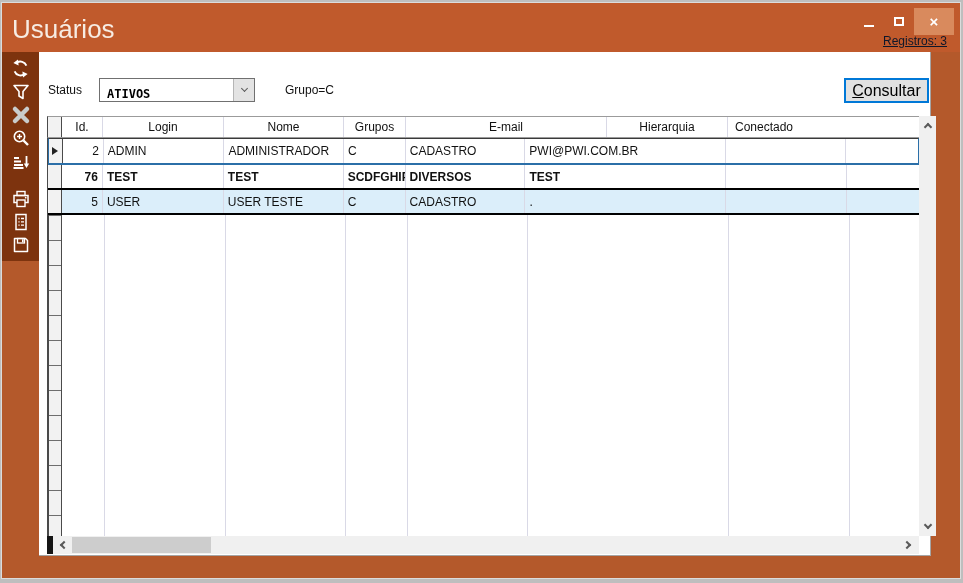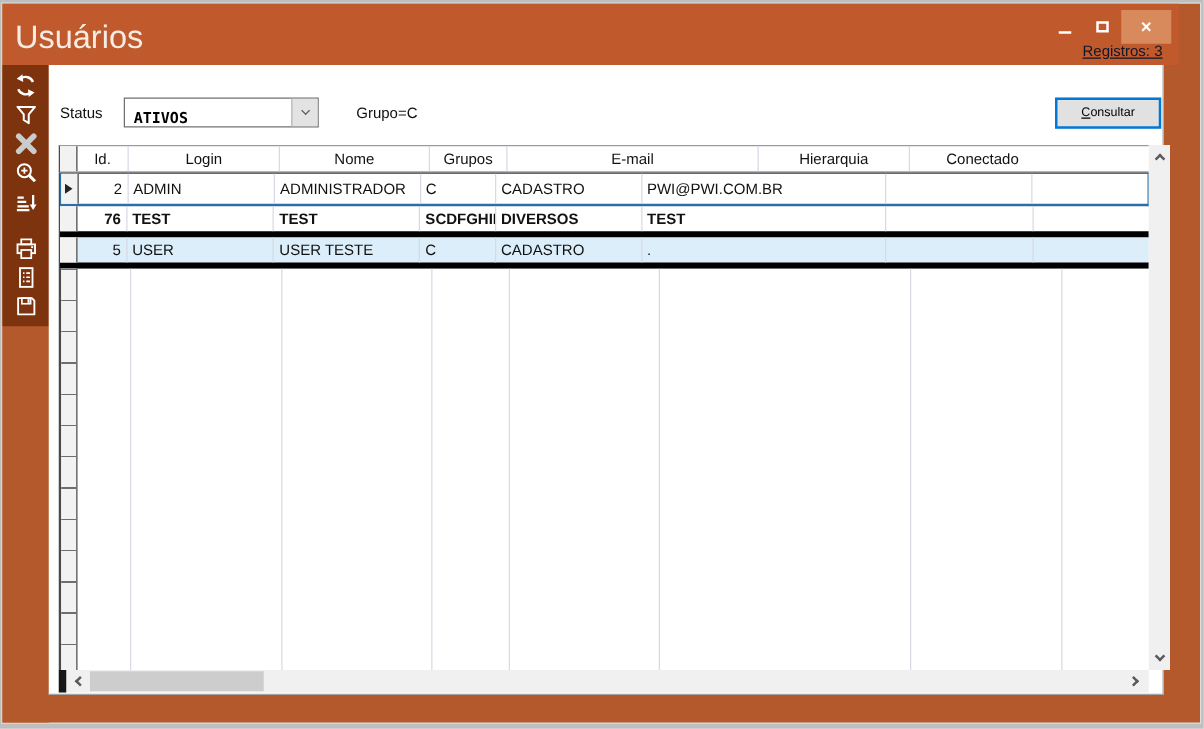--- a/index.html
+++ b/index.html
@@ -3,21 +3,21 @@
 <meta charset="utf-8">
 <style>
   * { margin:0; padding:0; box-sizing:border-box; }
   html,body { width:963px; height:583px; }
   body { background:#bebebe; position:relative; font-family:"Liberation Sans",sans-serif; overflow:hidden; }
 
   .window { position:absolute; left:2px; top:3px; width:958px; height:575px;
             background:#b4592b; box-shadow:0 0 0 1px #dcdcdc; }
 
   
-  .titlebar { position:absolute; left:0; top:0; right:17px; height:49px; background:#c05a2c; }
+  .titlebar { position:absolute; left:0; top:0; right:0; height:49px; background:#c05a2c; }
   .title { position:absolute; left:10px; top:11px; font-size:26px; color:#f7ece3; font-weight:300; }
   .winctrls { position:absolute; top:5px; right:6px; display:flex; align-items:center; }
   .ctrl { width:30px; height:27px; display:flex; align-items:center; justify-content:center; color:#fff; }
   .ctrl.close { width:40px; background:#d98a5d; font-size:15px; font-weight:bold; }
   .glyph-min { width:10px; height:2px; background:#fff; margin-top:8px; }
   .glyph-max { width:10px; height:9px; border:2px solid #fff; }
   .registros { position:absolute; right:13px; top:31px; color:#0f172a; font-size:12px;
                text-decoration:underline; cursor:pointer; }
 
   
@@ -37,39 +37,39 @@
   .group-lbl { left:246px; top:31px; }
 
   .combo { position:absolute; left:60px; top:26px; width:156px; height:24px; background:#fff;
            border:1px solid #707070; display:flex; align-items:flex-end; cursor:pointer; }
   .combo-text { flex:1; padding-left:7px; font-family:"DejaVu Sans Mono",monospace;
                 font-weight:bold; font-size:12px; color:#000; }
   .combo-btn { width:21px; height:22px; background:#e3e3e3; border-left:1px solid #b5b5b5;
                display:flex; align-items:center; justify-content:center; }
 
   .consult-btn { position:absolute; left:805px; top:26px; width:85px; height:25px;
-                 background:#e1e1e1; border:2px solid #0078d7; font-size:10px; color:#000;
+                 background:#e1e1e1; border:2px solid #0078d7; font-size:16px; color:#000;
                  font-family:"Liberation Sans",sans-serif; cursor:pointer; }
   .consult-btn::first-letter { text-decoration:underline; }
 
   
   .grid { position:absolute; left:8px; top:64px; width:889px; height:438px; font-size:12px; color:#111;border-radius:20px; }
 
   .c-sel { width:14px; } .c-id { width:41px; } .c-login { width:121px; } .c-nome { width:120px; }
   .c-grupos { width:62px; } .c-perfil { width:120px; } .c-email { width:201px; }
-  .c-hier { width:121px; } .c-con { width:72px;margin-left:22px; }
+  .c-hier { width:121px; } .c-con { width:72px; }
 
   .header-row { display:flex; height:22px; border-top:1px solid #9b9b9b; border-bottom:1px solid #9b9b9b;
                 border-left:1px solid #4a4a4a; width:872px; background:#fff; }
   .hc { display:flex; align-items:center; justify-content:center; border-right:1px solid #d9d9e6;
         cursor:pointer; overflow:hidden; }
   .hc.c-sel { border-right:1px solid #4a4a4a; background:#f2f2f2; cursor:default; }
 
   .rows { width:872px; border-left:1px solid #4a4a4a; }
-  .row { display:flex; height:25px; border-bottom:5px solid #000000; cursor:pointer; }
+  .row { display:flex; height:25px; border-bottom:2px solid #000000; cursor:pointer; }
   .cell { display:flex; align-items:center; padding:0 4px; border-right:1px solid #d9d9e6;
           overflow:hidden; white-space:nowrap; }
   .cell.c-sel { background:#f2f2f2; border-right:1px solid #4a4a4a; padding:0;
                 justify-content:center; }
   .cell.c-id { justify-content:flex-end; }
   .row.selected { height:27px; border:1px solid #2b6fa8; border-bottom-width:2px; border-top-color:#3a3a3a; }
   .row.bold { font-weight:bold; }
   .row.alt { background:#dbeefa; }
   .row.alt .cell.c-sel { background:#f2f2f2; }
   .tri-right { width:0; height:0; border-left:6px solid #222;

